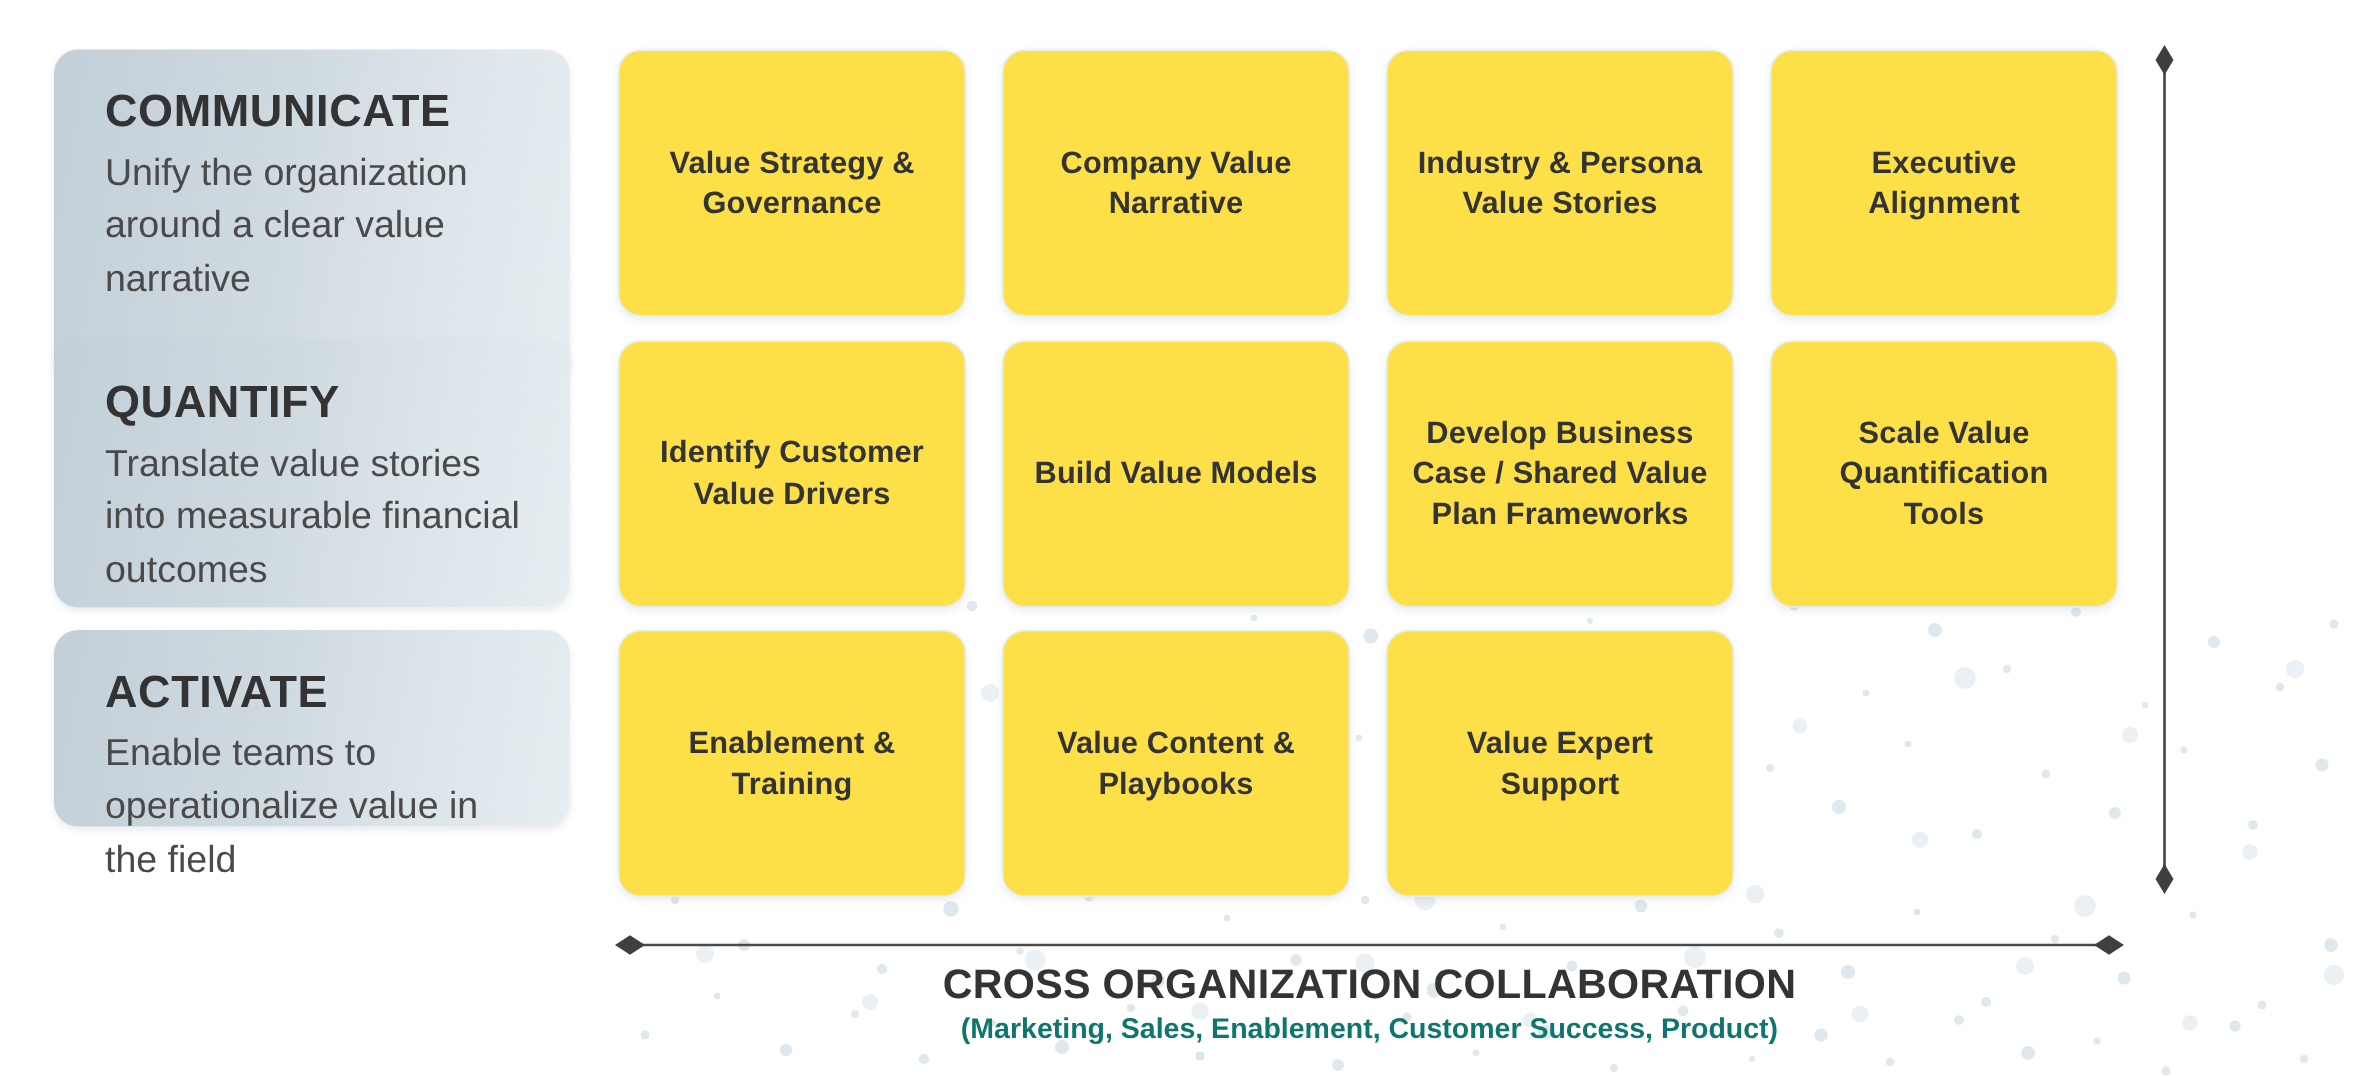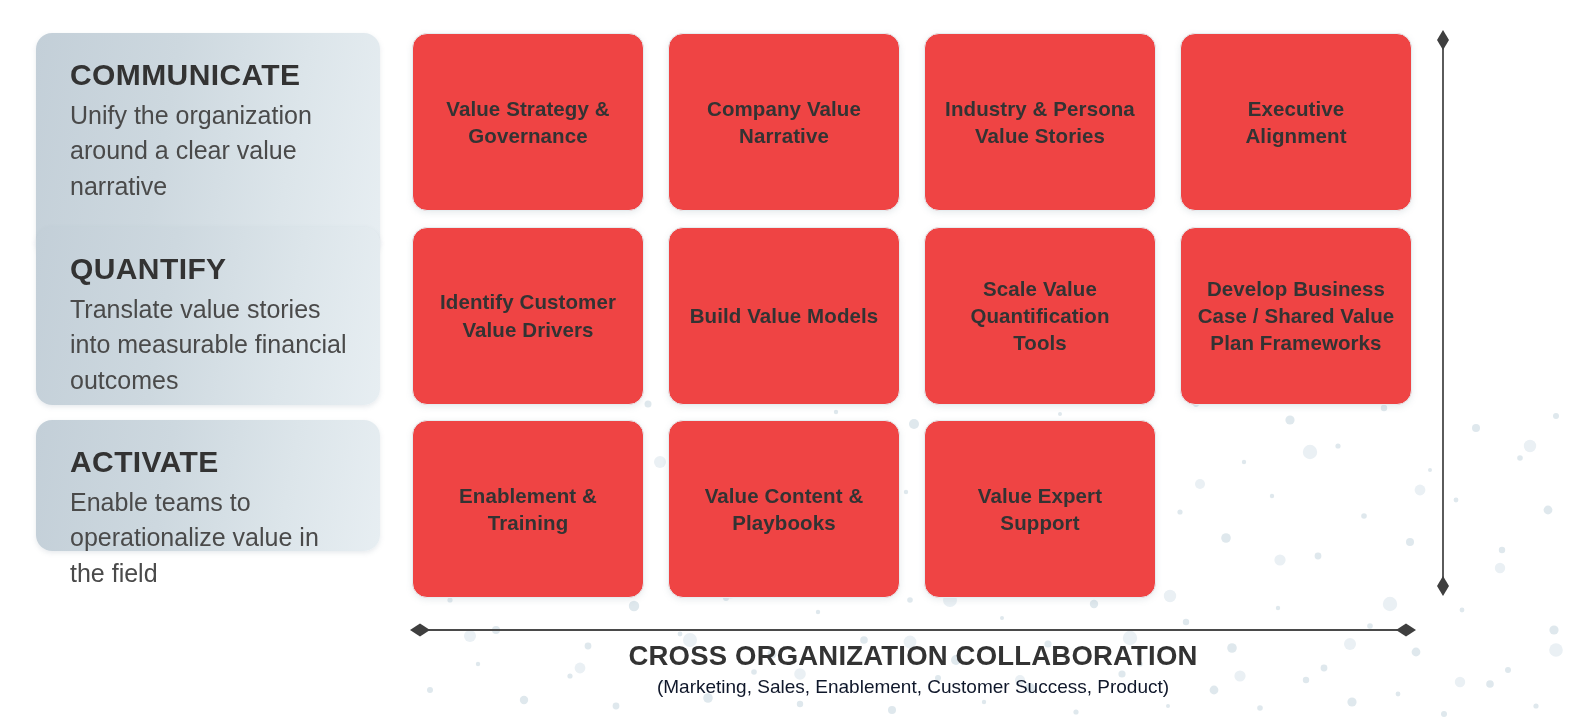--- a/index.html
+++ b/index.html
@@ -76,21 +76,21 @@
     width: 1001px;
     height: 565px;
     display: grid;
     grid-template-columns: repeat(4, 232px);
     grid-template-rows: 178px 178px 178px;
     column-gap: 24px;
     row-gap: 15.5px;
     z-index: 3;
   }
   .cap-card {
-    background: #ef4444;
+    background: #fde047;
     border: 1px solid #e6edf0;
     border-radius: 15px;
     box-shadow: 0 2px 6px rgba(120,140,155,0.17);
     display: flex;
     align-items: center;
     justify-content: center;
     text-align: center;
     box-sizing: border-box;
     padding: 6px 16px;
   }
@@ -146,22 +146,22 @@
   #bottom-caption .caption-main {
     font-size: 27.5px;
     font-weight: bold;
     letter-spacing: 0.2px;
     color: #333333;
     line-height: 1.18;
     display: block;
   }
   #bottom-caption .caption-sub {
     font-size: 19px;
-    font-weight: normal;
-    color: #0f172a;
+    font-weight: bold;
+    color: #0f766e;
     line-height: 1.25;
     display: block;
     margin-top: 3px;
   }
 </style>
 </head>
 <body>
 
 <div id="stage">
 
@@ -325,24 +325,24 @@
       <span class="cap-label">Executive Alignment</span>
     </div>
 
     <div class="cap-card">
       <span class="cap-label">Identify Customer Value Drivers</span>
     </div>
     <div class="cap-card">
       <span class="cap-label">Build Value Models</span>
     </div>
     <div class="cap-card">
+      <span class="cap-label">Develop Business Case / Shared Value Plan Frameworks</span>
+    </div>
+    <div class="cap-card">
       <span class="cap-label">Scale Value Quantification Tools</span>
-    </div>
-    <div class="cap-card">
-      <span class="cap-label">Develop Business Case / Shared Value Plan Frameworks</span>
     </div>
 
     <div class="cap-card">
       <span class="cap-label">Enablement &amp; Training</span>
     </div>
     <div class="cap-card">
       <span class="cap-label">Value Content &amp; Playbooks</span>
     </div>
     <div class="cap-card">
       <span class="cap-label">Value Expert Support</span>

